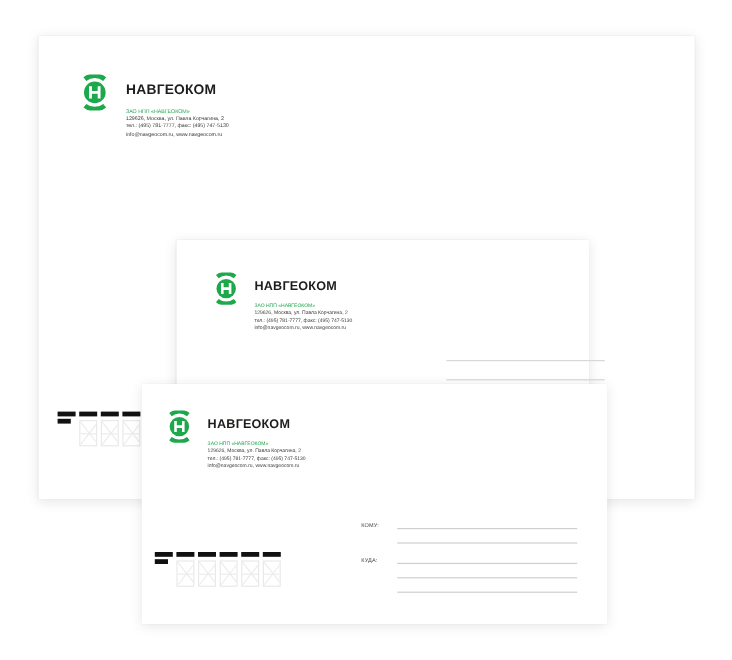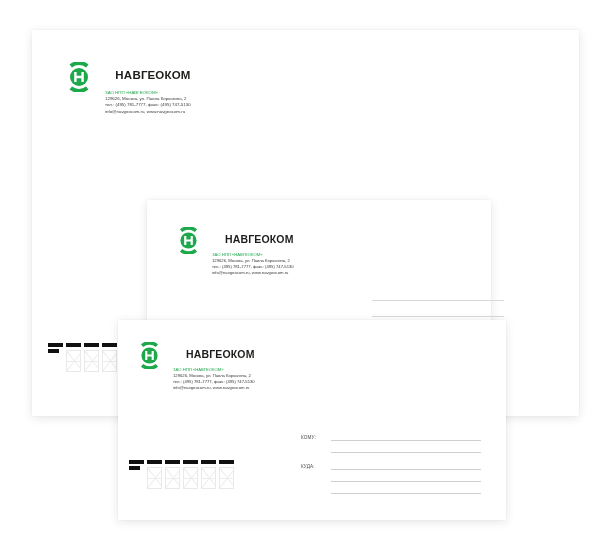--- a/index.html
+++ b/index.html
@@ -59,21 +59,20 @@
   }
 
   .logo-mark {
     flex: 0 0 auto;
     position: relative;
   }
 
   .lockup-text {
     display: flex;
     flex-direction: column;
-    align-items: flex-end;
   }
 
   .wordmark {
     color: #1d1d1b;
     font-weight: bold;
     letter-spacing: 0.02em;
     white-space: nowrap;
     line-height: 1;
   }
   .wordmark .wm-mid {

